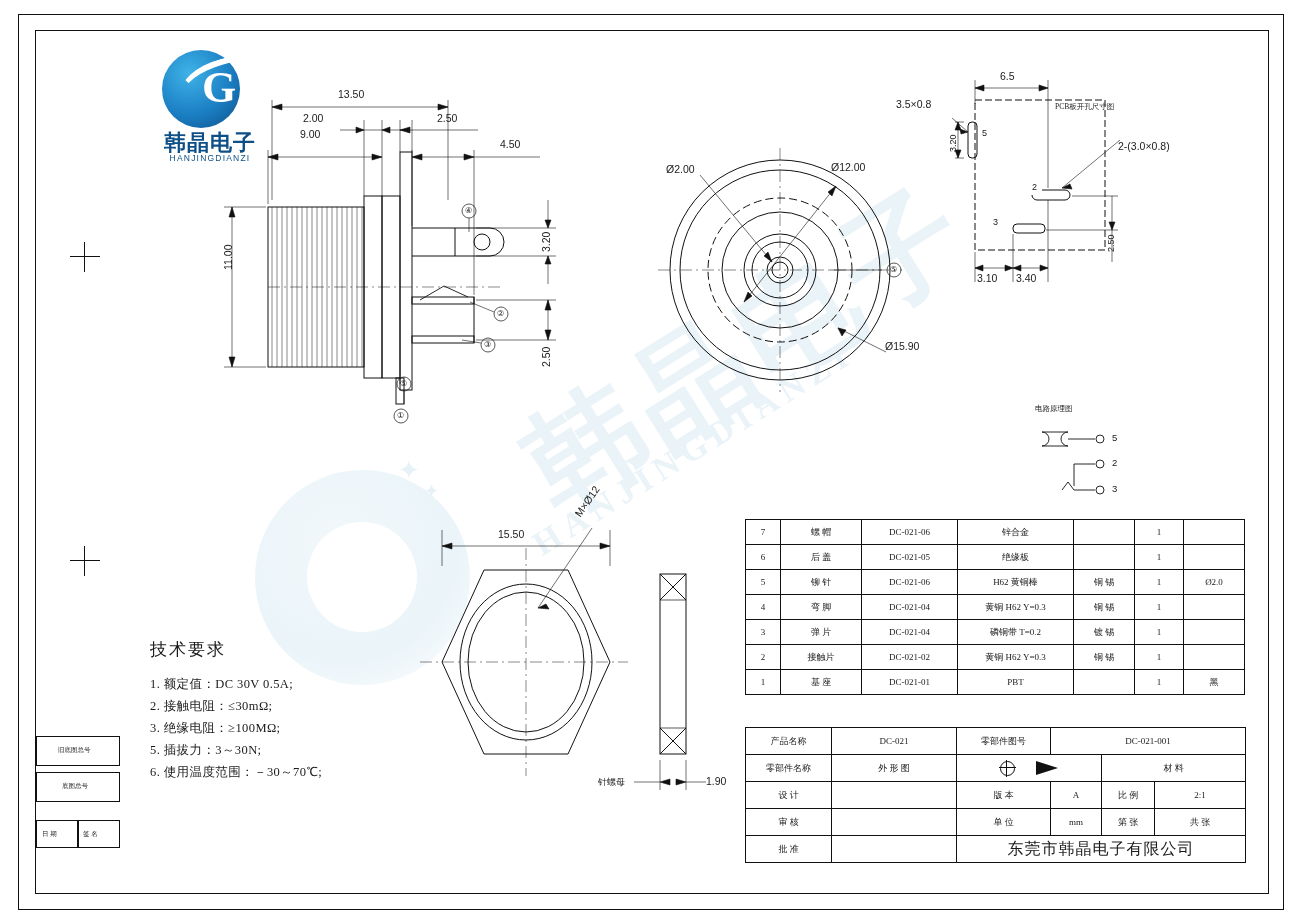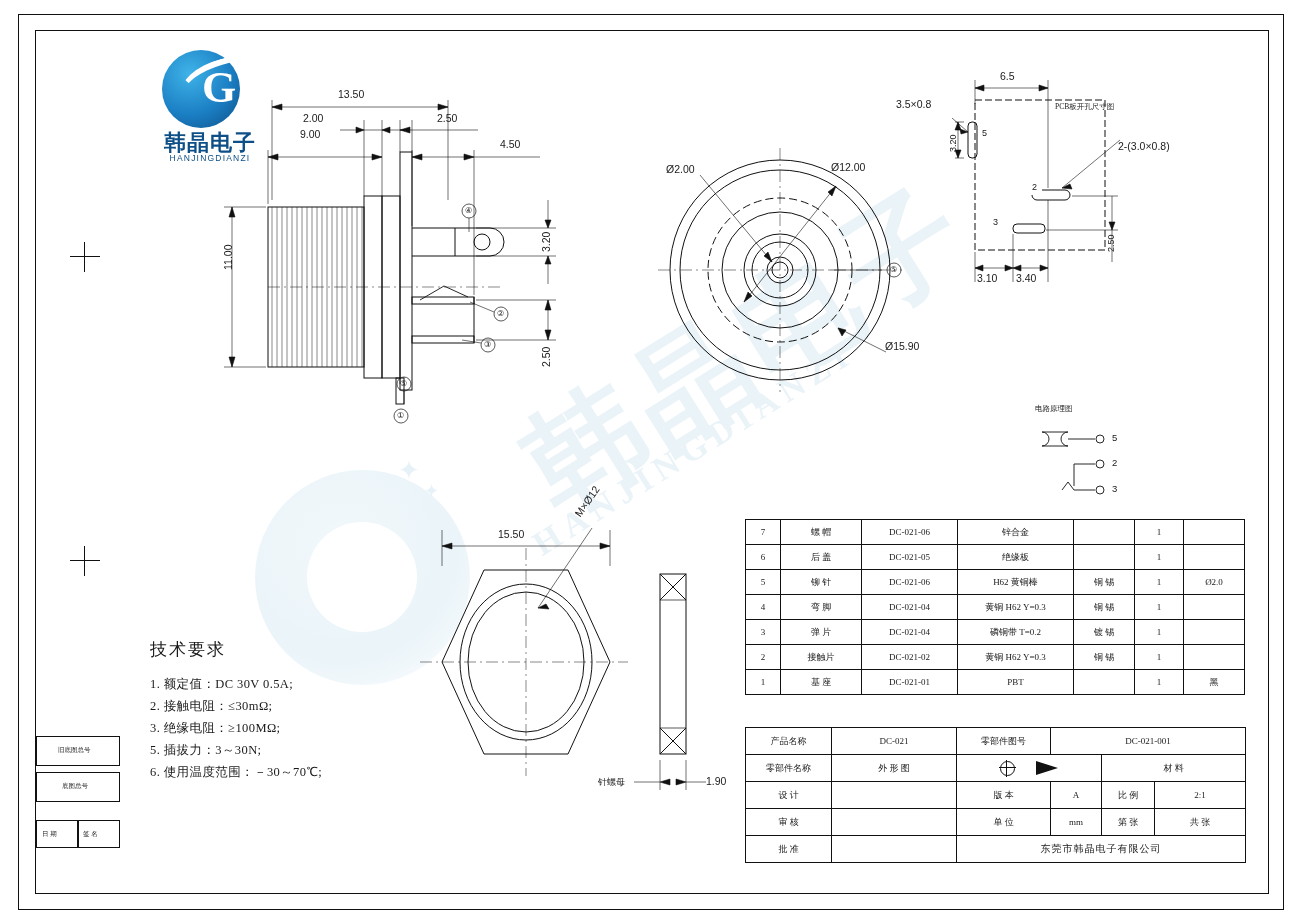--- a/index.html
+++ b/index.html
@@ -27,21 +27,21 @@
   .tech h4{margin:0 0 12px 0;font-size:17px;font-weight:normal;letter-spacing:2px;}
   .tech div{font-size:12.5px;line-height:22px;letter-spacing:.4px;}
   .lbl{position:absolute;font-size:10.5px;white-space:nowrap;}
   .lbl-s{position:absolute;font-size:8px;white-space:nowrap;}
   .lbl-cn{position:absolute;font-size:9px;white-space:nowrap;font-family:"Liberation Serif",serif;}
   table{position:absolute;border-collapse:collapse;font-family:"Liberation Serif",serif;}
   table td{border:.8px solid #111;font-size:9px;text-align:center;padding:0;height:24px;}
   .bom{left:745px;top:519px;}
   .title-block{left:745px;top:727px;}
   .title-block td{height:26px;}
-  .company{font-size:10px;letter-spacing:1px;}
+  .company{font-size:16px;letter-spacing:1px;}
   .lbox{position:absolute;border:.9px solid #111;}
   .lt{position:absolute;font-size:6.5px;font-family:"Liberation Serif",serif;white-space:nowrap;}
   .sym-circ{display:inline-block;width:13px;height:13px;border-radius:50%;border:1px solid #111;position:relative;vertical-align:middle;}
   .sym-circ:before{content:"";position:absolute;left:5px;top:-2px;width:1px;height:17px;background:#111;}
   .sym-circ:after{content:"";position:absolute;left:-2px;top:5px;width:17px;height:1px;background:#111;}
 </style>
 </head>
 <body>
 
 <div class="frame-outer"></div>

